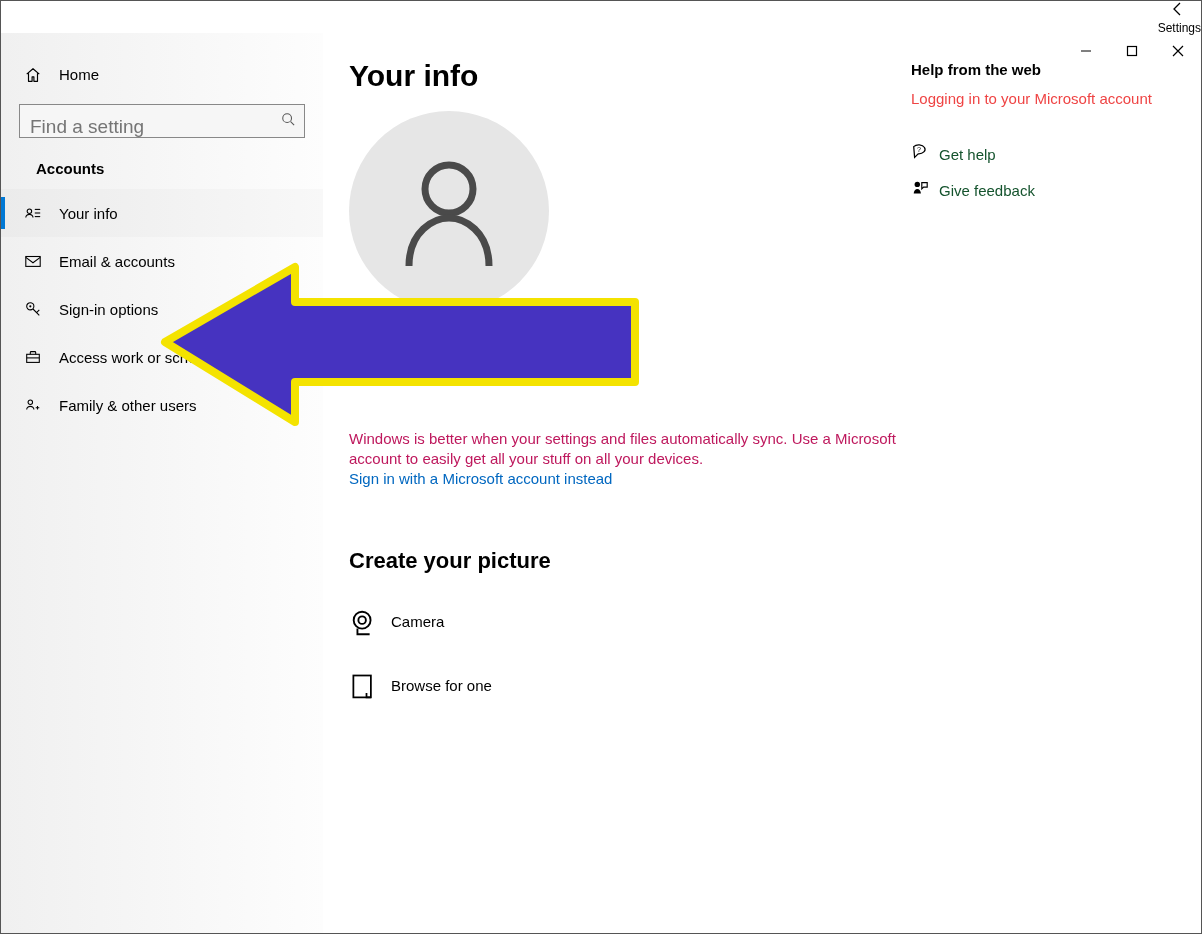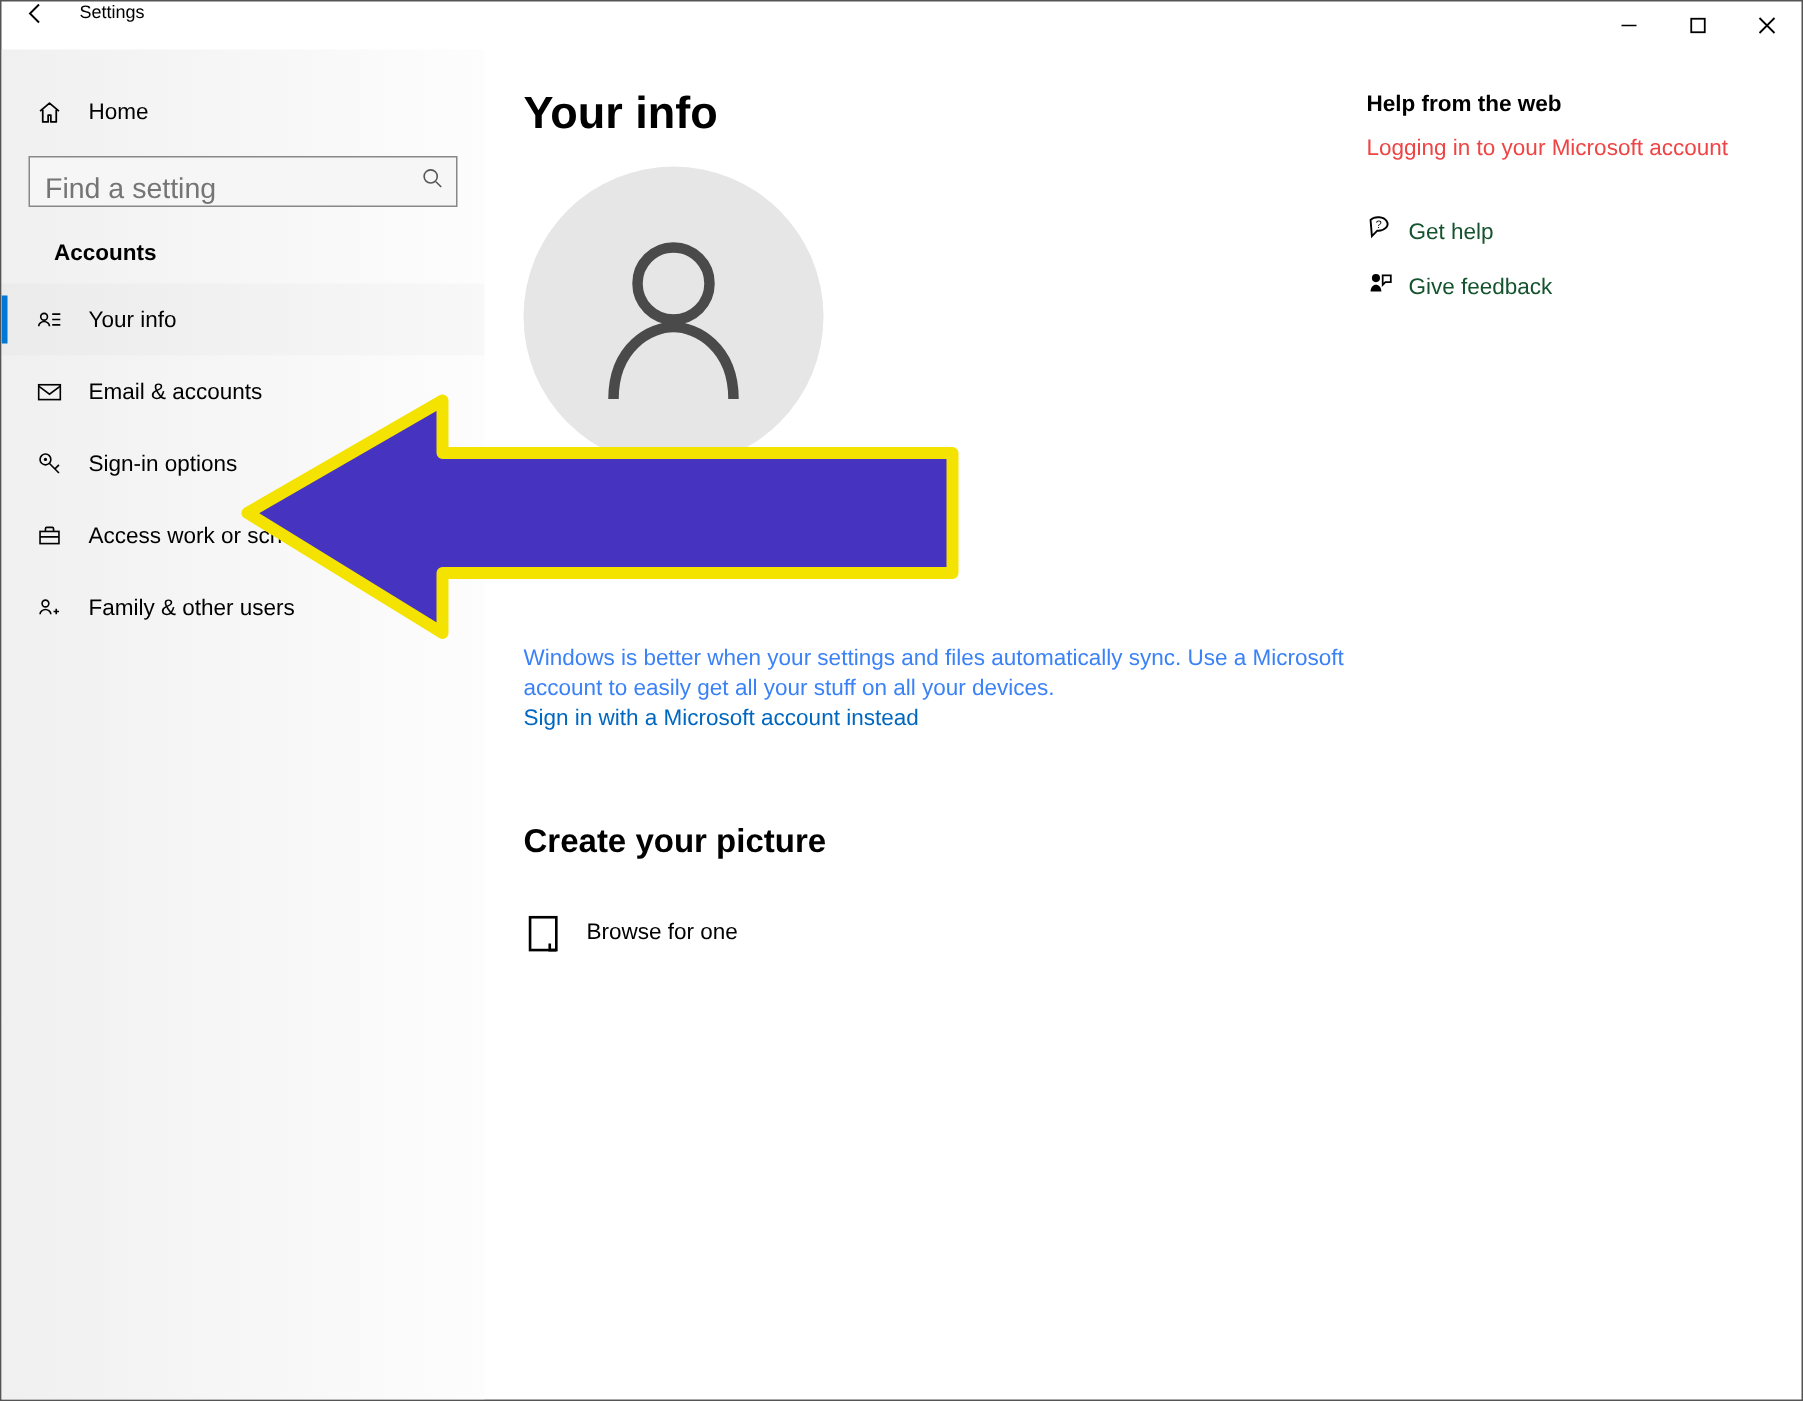--- a/index.html
+++ b/index.html
@@ -1,18 +1,18 @@
 <!DOCTYPE html>
 <html><head>
 <meta charset="utf-8">
 <style>
   * { box-sizing: border-box; margin: 0; padding: 0; font-family: "Segoe UI", Tahoma, sans-serif; }
   body { width: 1202px; height: 934px; border: 1px solid #555; overflow: hidden; background: #fff; }
 
-  .titlebar { display: flex; align-items: flex-start; height: 32px; }
+  .titlebar { display: flex; align-items: flex-end; height: 32px; flex-direction: column; }
   .titlebar .back { width: 46px; text-align: center; font-size: 16px; cursor: pointer; }
   .titlebar .title { font-size: 12px; padding-left: 6px; }
   .win-controls { margin-left: auto; display: flex; }
   .win-btn { width: 46px; height: 32px; display: flex; align-items: center; justify-content: center; cursor: pointer; }
   .win-btn svg { display:block; }
 
   .body { display: flex; height: calc(100% - 32px); }
 
   .sidebar { width: 322px; background: linear-gradient(to right, #f0f0f0, #fdfdfd); padding-top: 25px; position: relative; }
   .home-row { display: flex; align-items: flex-start; padding: 8px 22px; cursor: pointer; }
@@ -32,21 +32,21 @@
   .nav-item.selected { background: rgba(0,0,0,0.02); }
 
   .main { flex: 1; padding: 26px 30px 0 26px; display: flex; }
   .content { flex: 1; max-width: 580px; }
   .right { width: 260px; margin-left: auto; padding-top: 2px; }
 
   .page-title { font-size: 30px; font-weight: 600; margin-bottom: 18px; }
 
   .avatar { width: 200px; height: 200px; border-radius: 50%; background:#e6e6e6; display:flex; align-items:center; justify-content:center; margin-bottom: 118px; }
 
-  .desc { font-size: 15px; line-height: 1.35; color:#3b82f6; }
+  .desc { font-size: 15px; line-height: 1.35; color:#be185d; }
   .link { color:#0067c0; font-size: 15px; cursor: pointer; display:inline-block; }
 
   .sub-title { font-size: 22px; font-weight: 600; margin-top: 60px; margin-bottom: 22px; }
 
   .pic-row { display:flex; align-items:center; height: 52px; cursor:pointer; margin-bottom: 12px;}
   .pic-row .picon { width: 42px; display:flex; justify-content:flex-start; }
   .pic-row .label { font-size: 15px; }
 
   .right .help-title { font-size: 15px; margin-bottom: 12px; font-weight: bold; }
   .right .rlink { color:#ef4444; font-size: 15px; cursor:pointer; display:block; margin-bottom: 36px; }
@@ -179,20 +179,30 @@
           <circle cx="50" cy="33" r="24" stroke="#4a4a4a" stroke-width="7" fill="none"></circle>
           <path d="M10 110 C10 75 35 62 50 62 C65 62 90 75 90 110" stroke="#4a4a4a" stroke-width="7" fill="none"></path>
         </svg>
       </div>
 
       <div class="desc">Windows is better when your settings and files automatically sync. Use a Microsoft account to easily get all your stuff on all your devices.</div>
       <a class="link">Sign in with a Microsoft account instead</a>
 
       <div class="sub-title">Create your picture</div>
 
+      <div class="pic-row">
+        <span class="picon">
+          <svg width="30" height="30" viewBox="0 0 32 32">
+              <circle cx="14" cy="14" r="9" stroke="#000" stroke-width="2" fill="none"></circle>
+              <circle cx="14" cy="14" r="4" stroke="#000" stroke-width="2" fill="none"></circle>
+              <path d="M9 23 L9 29 L22 29" stroke="#000" stroke-width="2" fill="none"></path>
+            </svg>
+        </span>
+        <span class="label">Camera</span>
+      </div>
 
       <div class="pic-row">
         <span class="picon">
           <svg width="28" height="28" viewBox="0 0 32 32">
               <rect x="5" y="4" width="20" height="25" stroke="#000" stroke-width="2" fill="none"></rect>
               <path d="M20 24 L20 29 L25 29" stroke="#000" stroke-width="2" fill="none"></path>
             </svg>
         </span>
         <span class="label">Browse for one</span>
       </div>

